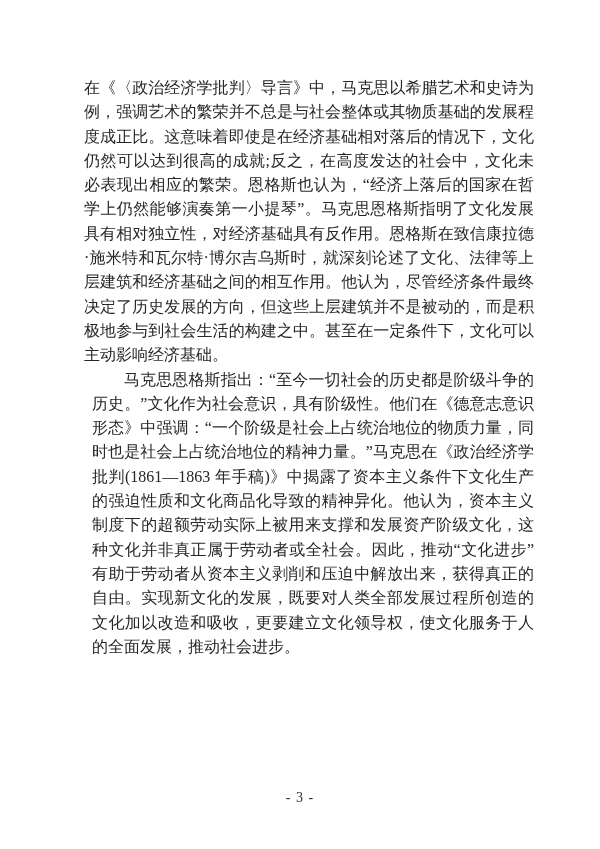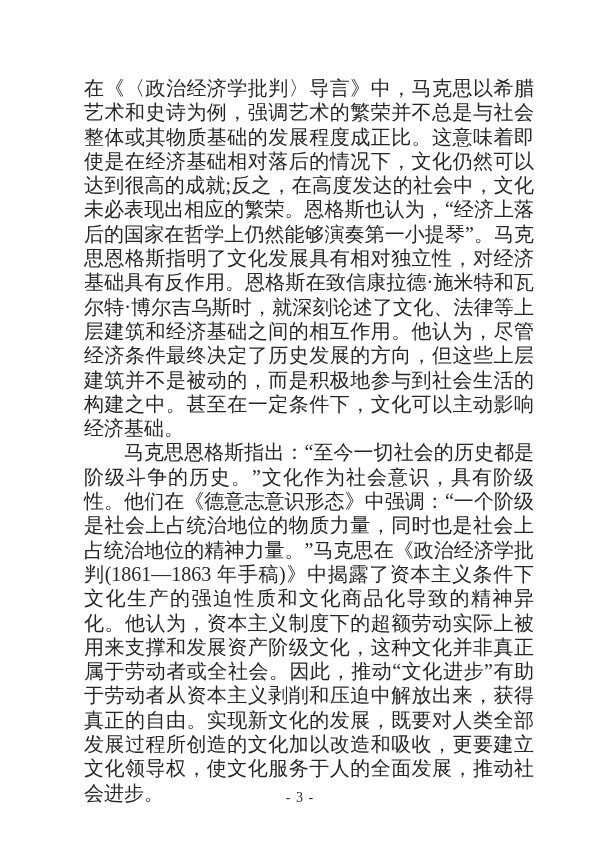--- a/index.html
+++ b/index.html
@@ -13,34 +13,35 @@
     height: 849px;
     background: #ffffff;
     overflow: hidden;
     font-family: "Liberation Serif", "DejaVu Serif", serif;
   }
   .text-block {
     position: absolute;
     top: 76px;
     left: 84px;
     width: 450px;
-    font-size: 20px;
+    font-size: 16px;
     line-height: 24.3px;
     color: #262626;
     text-align: justify;
     text-justify: inter-character;
   }
   .text-block p {
     margin: 0;
     padding: 0;
     word-break: break-all;
     overflow-wrap: break-word;
   }
   .text-block p.indent {
     text-indent: 2em;
+    margin-left: 8px;
   }
   .page-footer {
     position: absolute;
     top: 790px;
     left: 0;
     width: 100%;
     text-align: center;
     font-size: 14px;
     color: #2b2b2b;
     letter-spacing: 1px;

